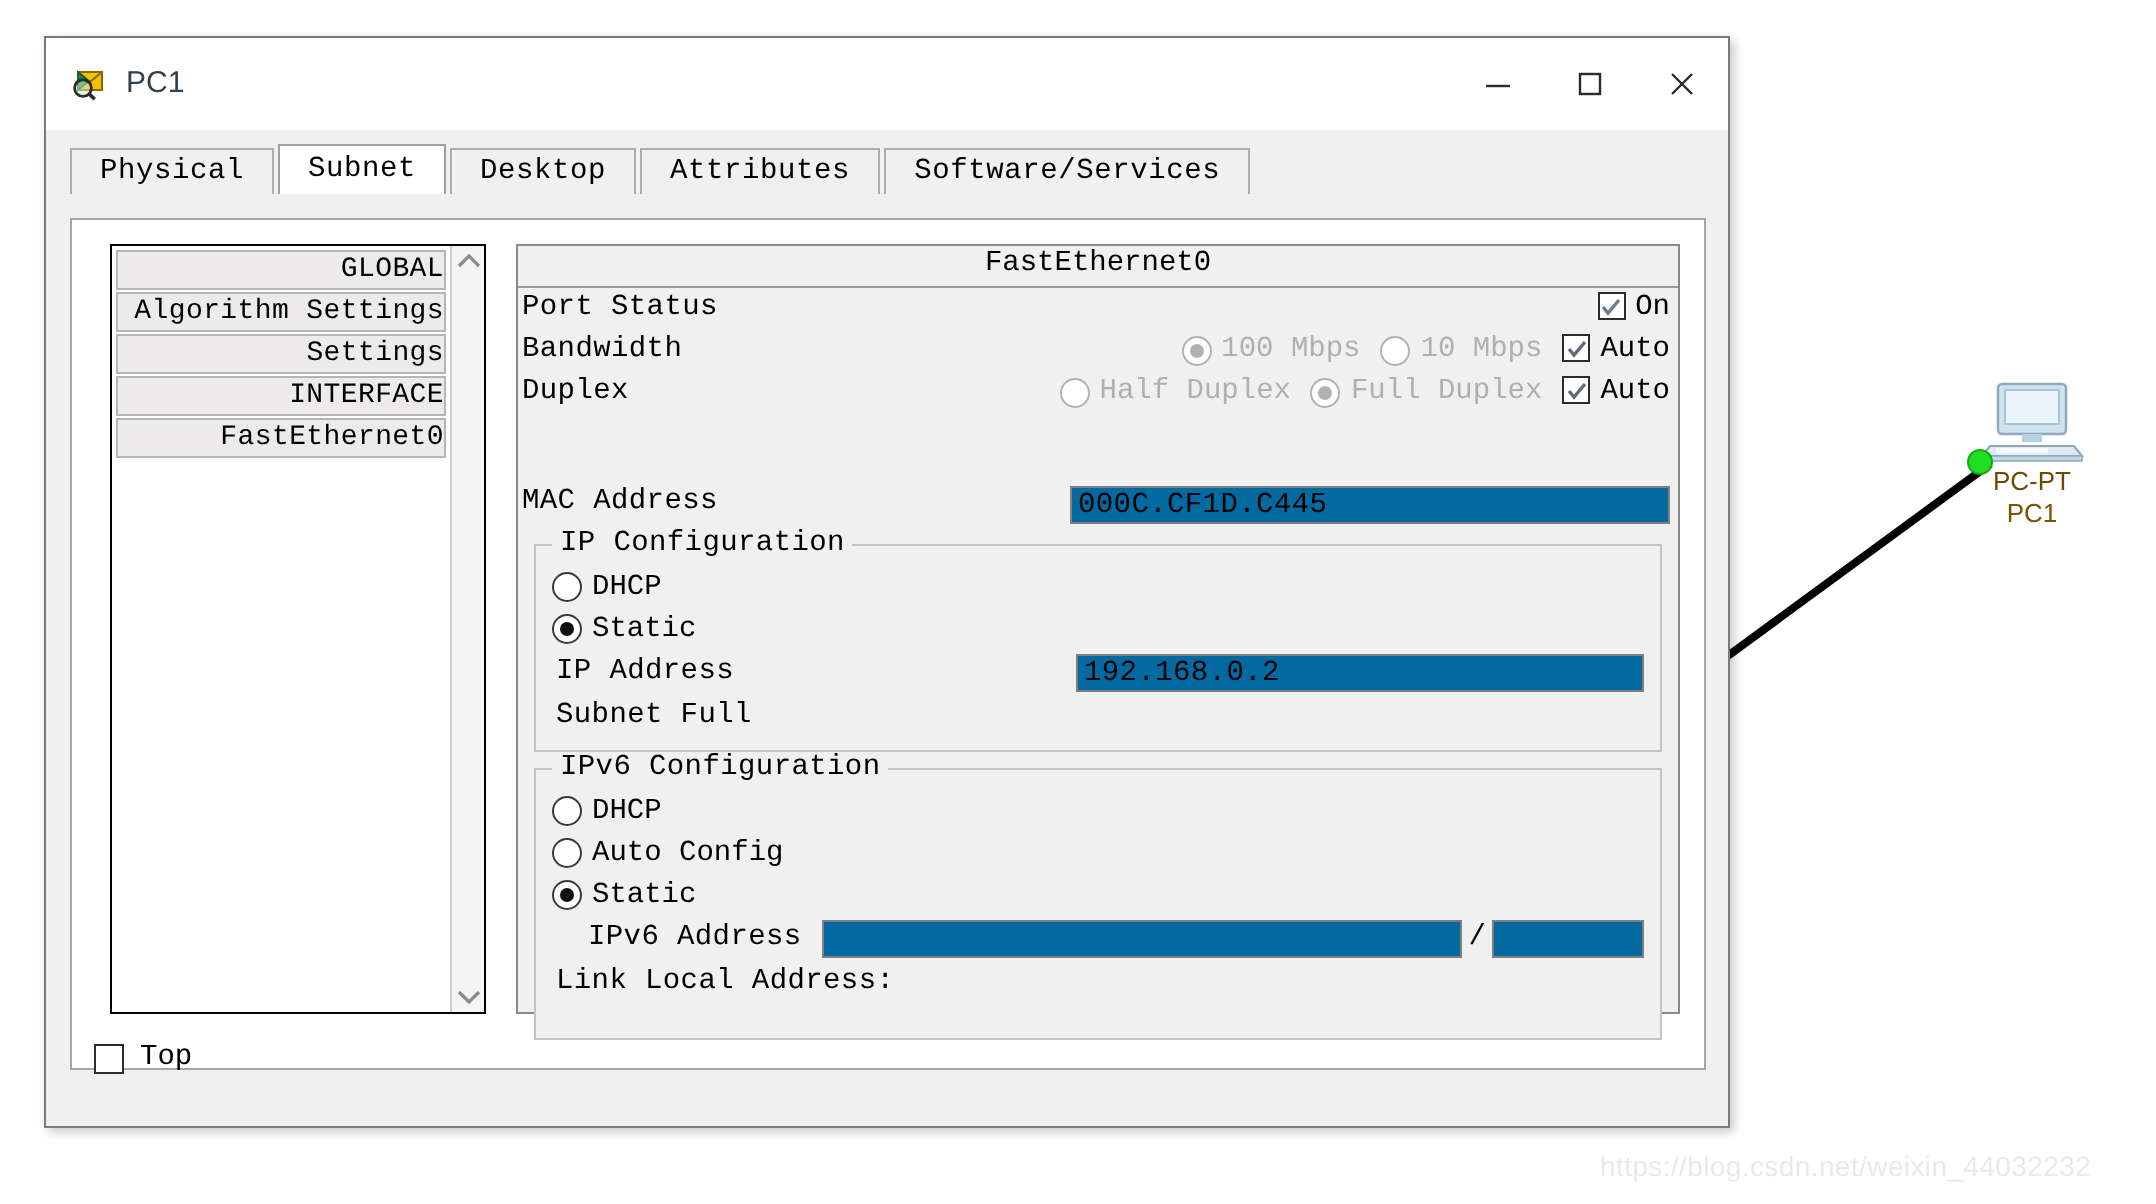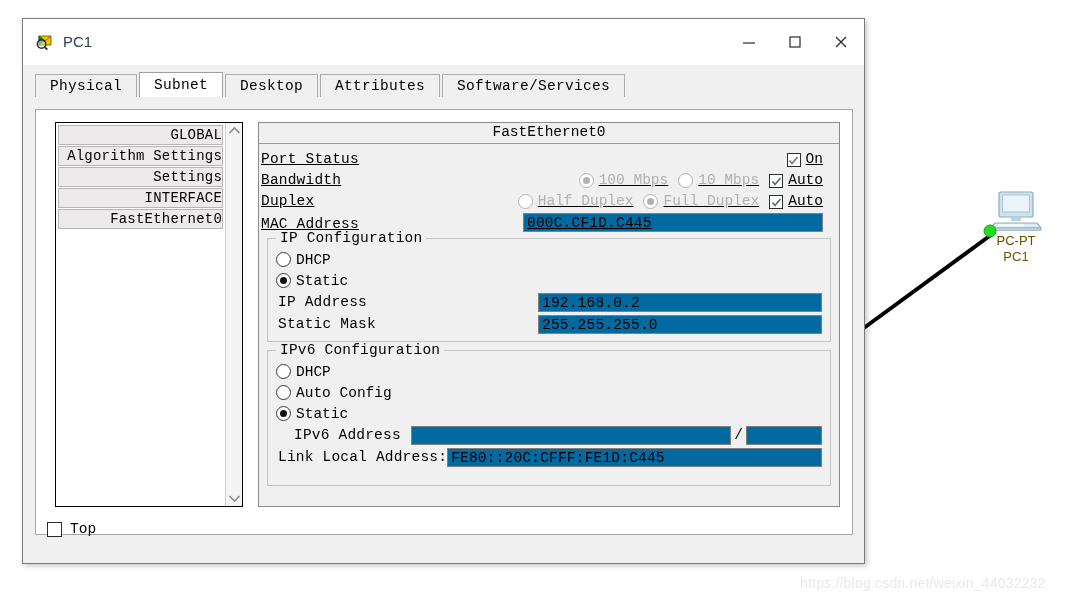--- a/index.html
+++ b/index.html
@@ -97,21 +97,21 @@
   #formarea{
     position:absolute;left:222px;top:12px;right:12px;height:385px;
     border:1px solid #8a8a8a;background:#f0f0f0;box-sizing:border-box;
   }
   #fe-header{
     height:20px;line-height:19px;text-align:center;font-size:14.5px;
     border-bottom:1px solid #9a9a9a;background:#f0f0f0;color:#000;
   }
   #fe-body{padding:2px 0 0 0;position:relative;}
 
-  .row{display:flex;align-items:flex-end;height:21px;padding:0 16px 0 2px;text-decoration:underline;}
+  .row{display:flex;align-items:flex-start;height:21px;padding:0 4px 0 2px;}
   .rowlabel{font-size:14.5px;color:#000;white-space:nowrap;letter-spacing:.2px;}
   .spacer{flex:1;}
 
   
   .cb{
     width:14px;height:14px;border:1px solid #2b2b2b;background:#fff;
     display:inline-flex;align-items:center;justify-content:center;
     box-sizing:border-box;flex:none;
   }
   .cb svg{display:block;}
@@ -295,21 +295,21 @@
             <span class="rbtext dis">Full Duplex</span>
           </span>
           <span class="cb" style="margin-left:10px;">
             <svg width="11" height="11" viewBox="0 0 11 11">
               <path d="M1.5 5.5 L4 8.5 L9.5 2" fill="none" stroke="#5f6b76" stroke-width="1.7"></path>
             </svg>
           </span>
           <span class="cbtext">Auto</span>
         </div>
 
-        <div class="row" style="height:23px;">
+        <div class="row" style="height:23px;margin-top:34px;">
           <span class="rowlabel">MAC Address</span>
           <span class="spacer"></span>
           <span class="txtin" style="width:300px;">000C.CF1D.C445</span>
         </div>
 
         <div class="groupbox" style="height:104px;">
           <span class="grouptitle">IP Configuration</span>
 
           <div class="radiorow">
             <span class="rb"></span>
@@ -320,23 +320,22 @@
                 <span class="dot"></span>
               </span>
             <span class="rbtext">Static</span>
           </div>
           <div class="fieldrow">
             <span class="rowlabel" style="margin-left:2px;">IP Address</span>
             <span class="spacer"></span>
             <span class="txtin" style="width:284px;">192.168.0.2</span>
           </div>
           <div class="fieldrow">
-            <span class="rowlabel" style="margin-left:2px;">Static Mask</span>
+            <span class="rowlabel" style="margin-left:2px;">Subnet Full</span>
             <span class="spacer"></span>
-            <span class="txtin" style="width:284px;">255.255.255.0</span>
           </div>
         </div>
 
         <div class="groupbox" style="height:136px;margin-top:8px;">
           <span class="grouptitle">IPv6 Configuration</span>
 
           <div class="radiorow">
             <span class="rb"></span>
             <span class="rbtext">DHCP</span>
           </div>
@@ -354,21 +353,20 @@
           <div class="fieldrow">
             <span class="rowlabel" style="margin-left:18px;">IPv6 Address</span>
             <span class="spacer"></span>
             <span class="txtin" style="width:320px;"></span>
             <span style="font-size:14.5px;padding:0 3px;">/</span>
             <span class="txtin" style="width:76px;"></span>
           </div>
 
           <div class="fieldrow">
             <span class="rowlabel" style="margin-left:2px;">Link Local Address:</span>
-            <span class="txtin" style="flex:1;">FE80::20C:CFFF:FE1D:C445</span>
           </div>
         </div>
 
       </div>
     </div>
   </div>
 
   <div id="bottombar">
     <span class="cb"></span>
     <span class="cbtext">Top</span>

